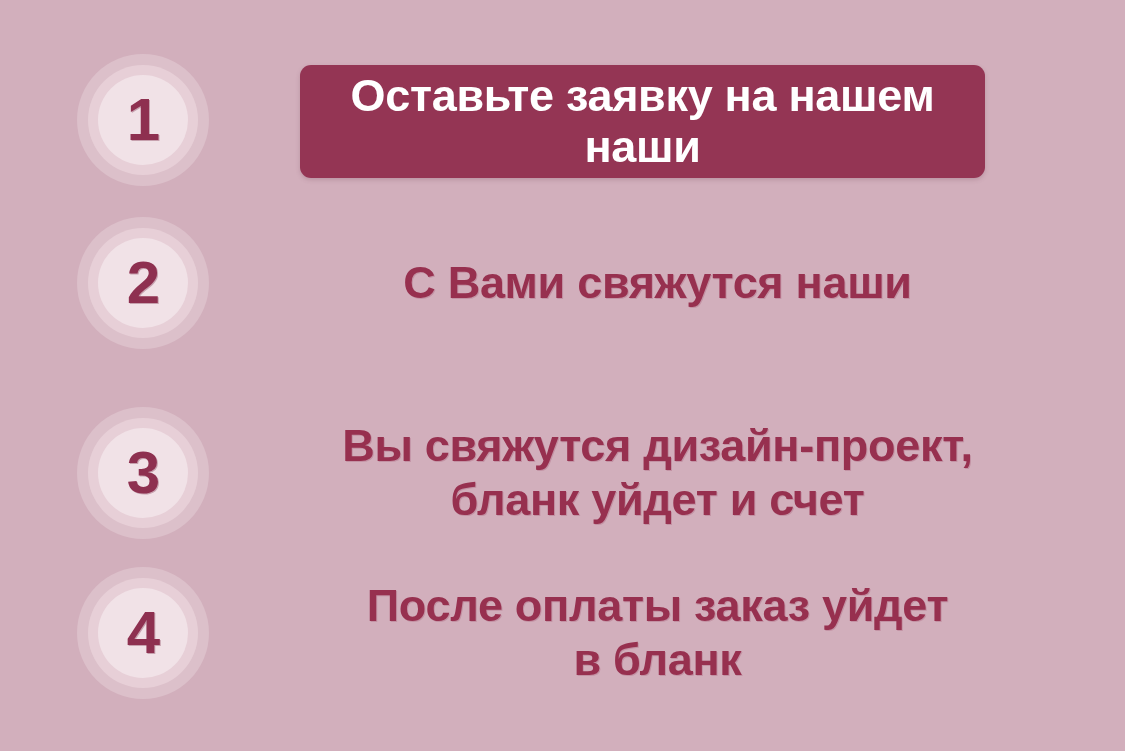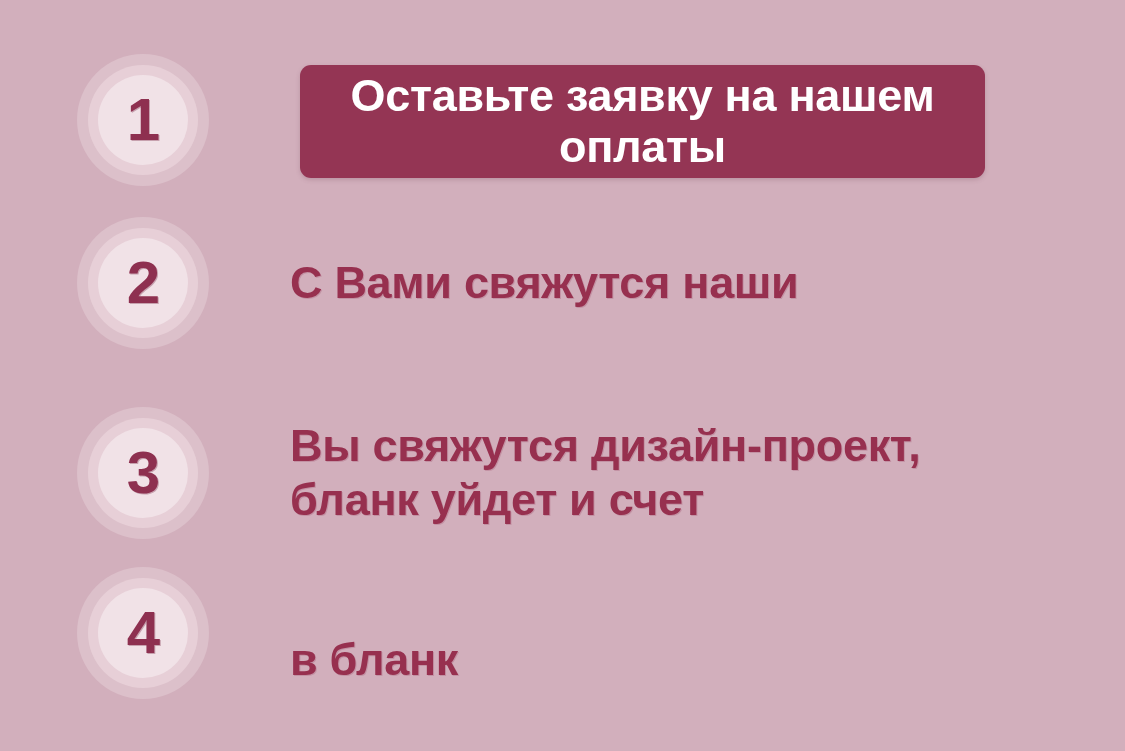--- a/index.html
+++ b/index.html
@@ -101,21 +101,21 @@
     line-height: 1;
     color: #8e3050;
     letter-spacing: -1px;
     text-shadow: 1px 1px 0 rgba(120,40,68,0.35);
   }
 
   
   .step-text {
     flex: 1;
     padding-right: 100px;
-    text-align: left;
+    text-align: center;
     color: #97304f;
     font-weight: bold;
     font-size: 45px;
     line-height: 1.18;
     letter-spacing: -0.3px;
     text-shadow: 1px 1px 0 rgba(150,60,90,0.25);
   }
 
   
   .banner {
@@ -156,21 +156,21 @@
           <span class="badge-number">1</span>
         </div>
       </div>
     </div>
     <div class="step-text"></div>
   </div>
 
   <div class="banner">
     <div class="banner-text">
       <span>Оставьте заявку на нашем</span><br>
-      <span>оплаты</span>
+      <span>наши</span>
     </div>
   </div>
 
   <div class="step step-2">
     <div class="badge-wrap">
       <div class="badge">
         <div class="badge-core">
           <span class="badge-number">2</span>
         </div>
       </div>
@@ -196,18 +196,18 @@
 
   <div class="step step-4">
     <div class="badge-wrap">
       <div class="badge">
         <div class="badge-core">
           <span class="badge-number">4</span>
         </div>
       </div>
     </div>
     <div class="step-text">
-      <br>
+      <span>После оплаты заказ уйдет</span><br>
       <span>в бланк</span>
     </div>
   </div>
 
 </div>
 
 </body></html>

